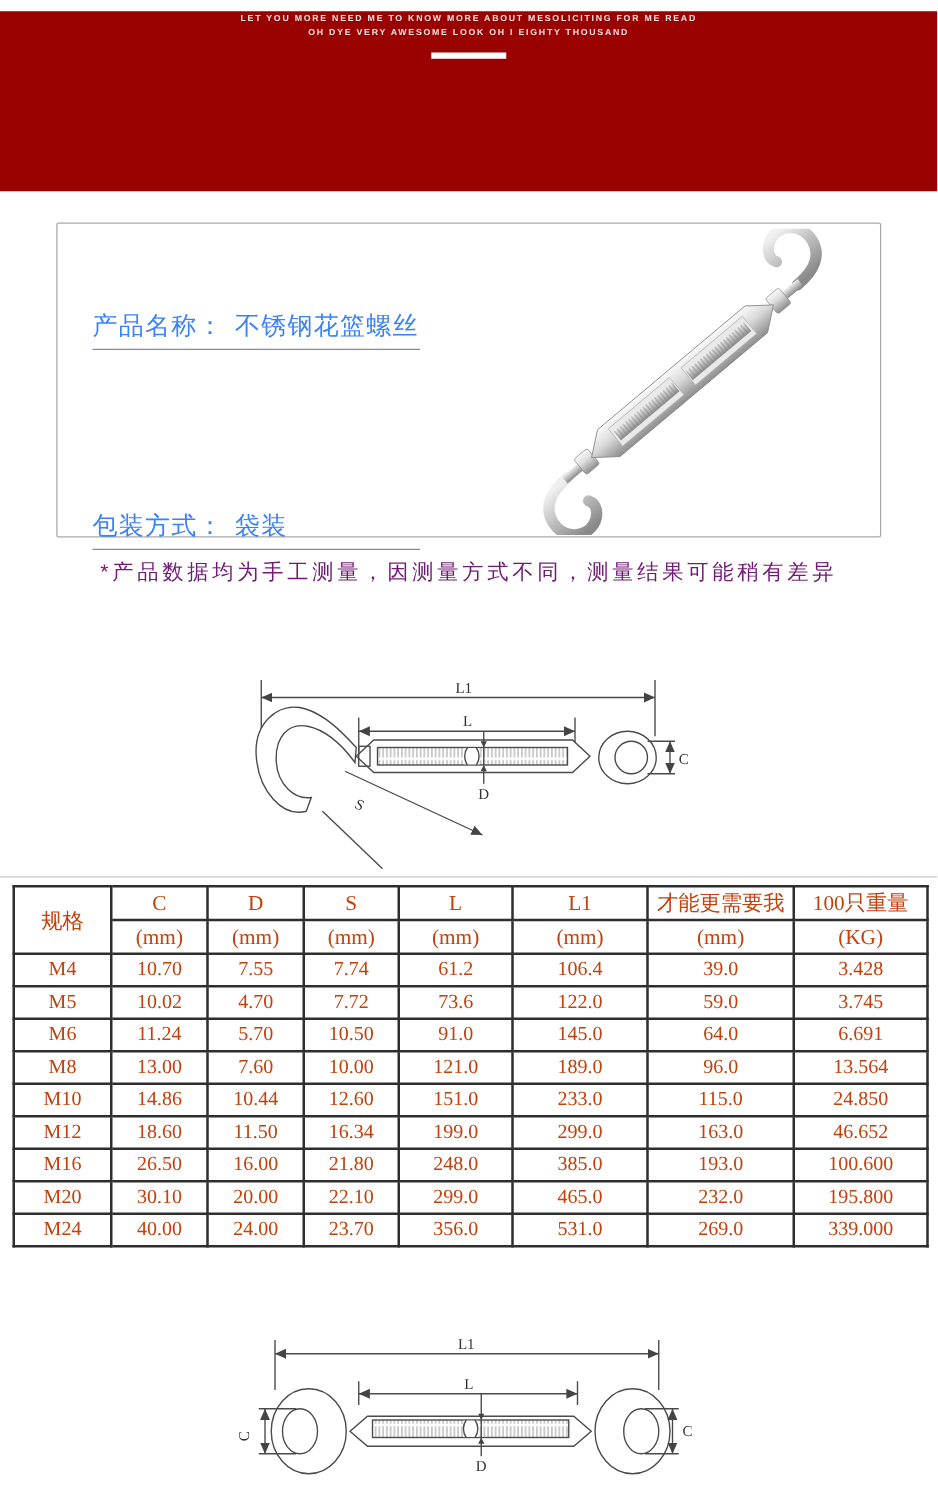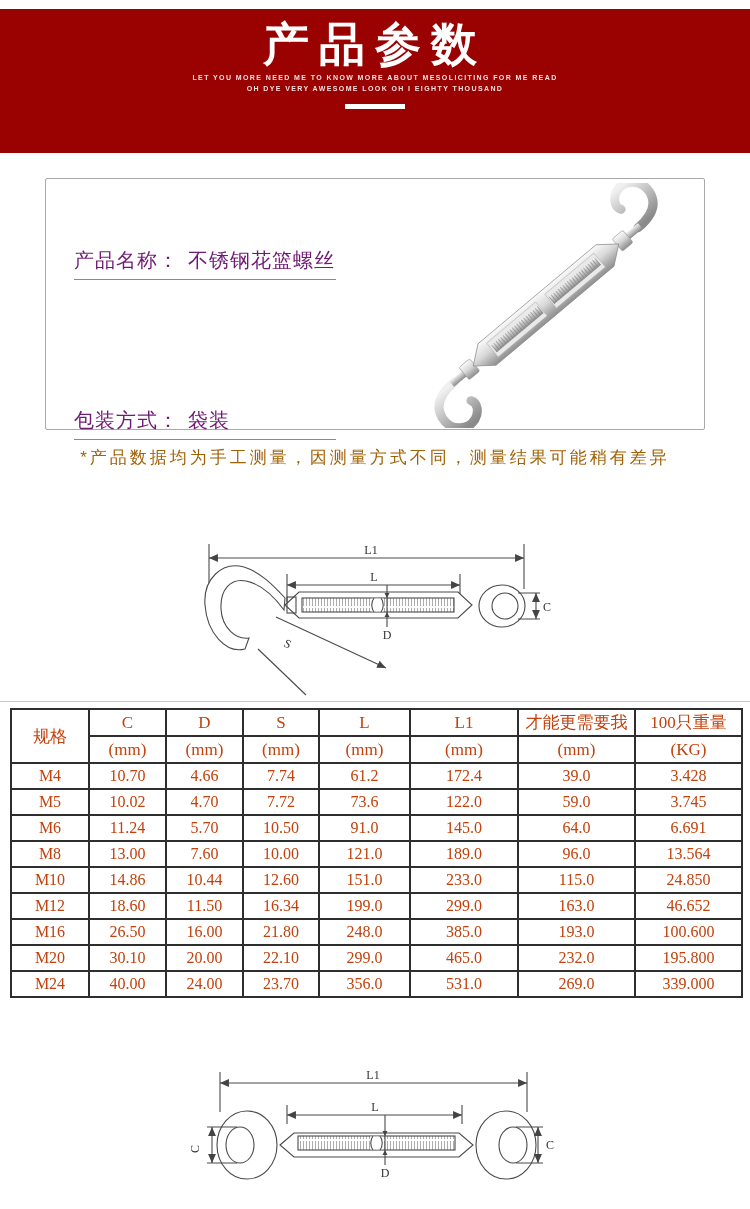--- a/index.html
+++ b/index.html
@@ -12,28 +12,28 @@
   .banner-title{margin-top:9px;font-weight:bold;font-size:46px;line-height:1.15;letter-spacing:10px;}
   .banner-subtitle{margin-top:3px;font-size:19px;letter-spacing:3px;font-weight:bold;}
   .banner-tagline{font-size:7px;font-weight:bold;letter-spacing:1.4px;color:rgba(255,255,255,.88);
                   margin-top:3px;line-height:1.15;}
   .banner-bar{width:60px;height:5px;background:#ffffff;margin:11px auto 0 auto;}
 
   
   .info-box{position:absolute;top:178px;left:45px;width:658px;height:250px;background:#fff;
             border:1px solid #a9a9a9;border-radius:2px;}
   .info-row{position:absolute;left:28px;width:262px;border-bottom:1px solid #8a8a8a;
-            padding-bottom:5px;font-size:20px;color:#701a75;letter-spacing:1px;white-space:nowrap;}
+            padding-bottom:5px;font-size:20px;color:#3b82f6;letter-spacing:1px;white-space:nowrap;}
   .info-row .val{margin-left:9px;}
   .info-row-0{top:68px;} .info-row-1{top:106px;} .info-row-2{top:143px;} .info-row-3{top:181px;margin-top:47px;}
   .photo-svg{position:absolute;top:4px;left:338px;width:320px;height:245px;}
 
   
   .note{position:absolute;top:446px;left:0;width:750px;text-align:center;
-        font-size:17px;letter-spacing:3px;color:#a16207;}
+        font-size:17px;letter-spacing:3px;color:#701a75;}
 
   
   .diagram-top{position:absolute;top:527px;left:188px;}
   .diagram-bottom{position:absolute;top:1060px;left:185px;}
   .dim-text{font-family:"Liberation Serif",serif;font-size:12px;fill:#333;}
 
   
   .thin-divider{position:absolute;top:701px;left:0;width:750px;height:1px;background:#c9c9c9;}
 
   
@@ -44,21 +44,20 @@
              padding:0;font-weight:normal;}
   table.spec th{height:25px;font-size:17px;}
   table.spec td{height:24px;font-size:16px;}
 </style>
 </head>
 <body>
 
 <div class="page">
 
   <div class="banner">
-    <div class="banner-title">产品参数</div>
     <div class="banner-tagline">LET YOU MORE NEED ME TO KNOW MORE ABOUT MESOLICITING FOR ME READ</div>
     <div class="banner-tagline">OH DYE VERY AWESOME LOOK OH I EIGHTY THOUSAND</div>
     <div class="banner-bar"></div>
   </div>
 
   <div class="info-box">
     <div class="info-row info-row-0">
       <span class="lbl">产品名称：</span><span class="val">不锈钢花篮螺丝</span>
     </div>
     <div class="info-row info-row-3">
@@ -185,24 +184,24 @@
           <th>(mm)</th>
           <th>(mm)</th>
           <th>(mm)</th>
           <th>(KG)</th>
         </tr>
       </thead>
       <tbody>
           <tr>
             <td>M4</td>
             <td>10.70</td>
-            <td>4.66</td>
+            <td>7.55</td>
             <td>7.74</td>
             <td>61.2</td>
-            <td>172.4</td>
+            <td>106.4</td>
             <td>39.0</td>
             <td>3.428</td>
           </tr>
           <tr>
             <td>M5</td>
             <td>10.02</td>
             <td>4.70</td>
             <td>7.72</td>
             <td>73.6</td>
             <td>122.0</td>

